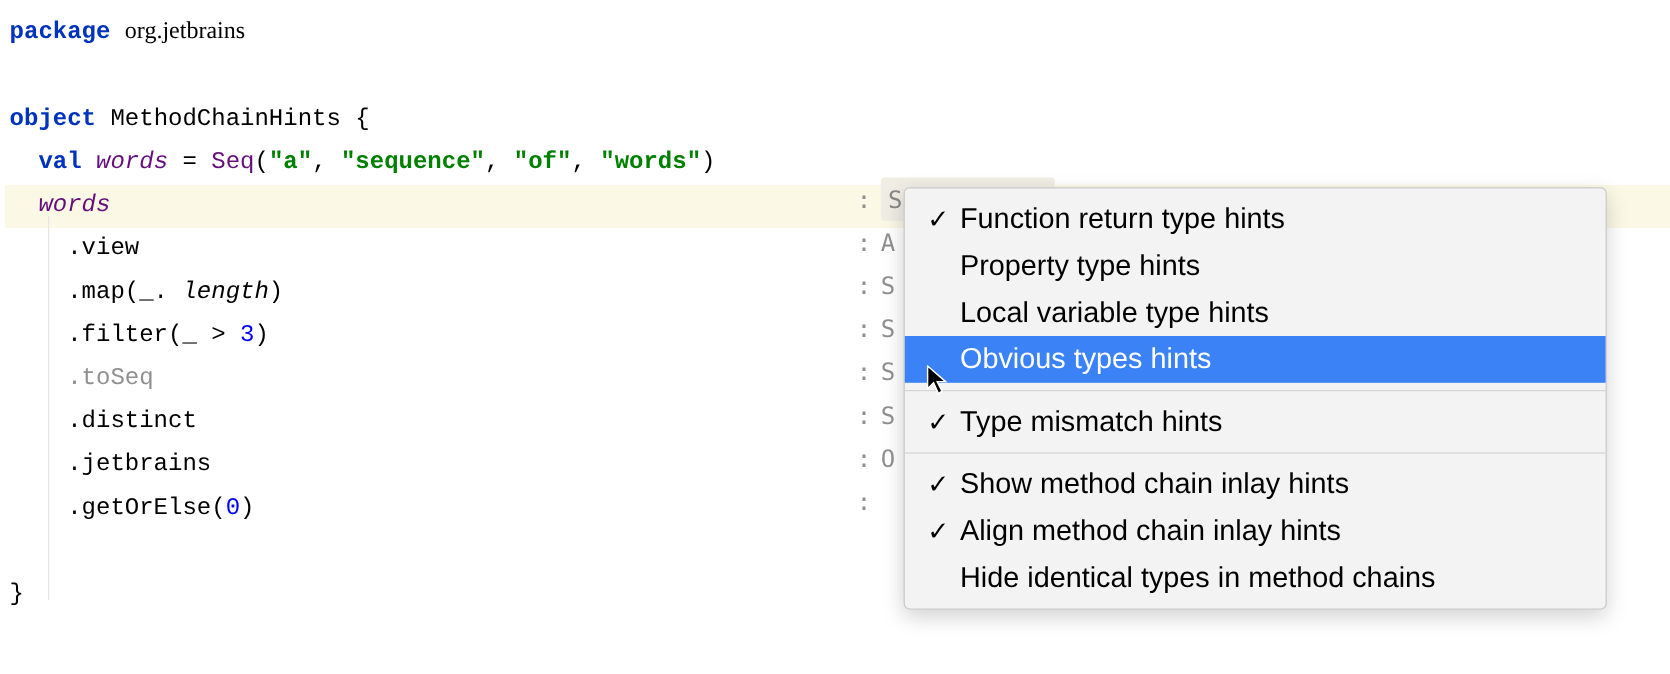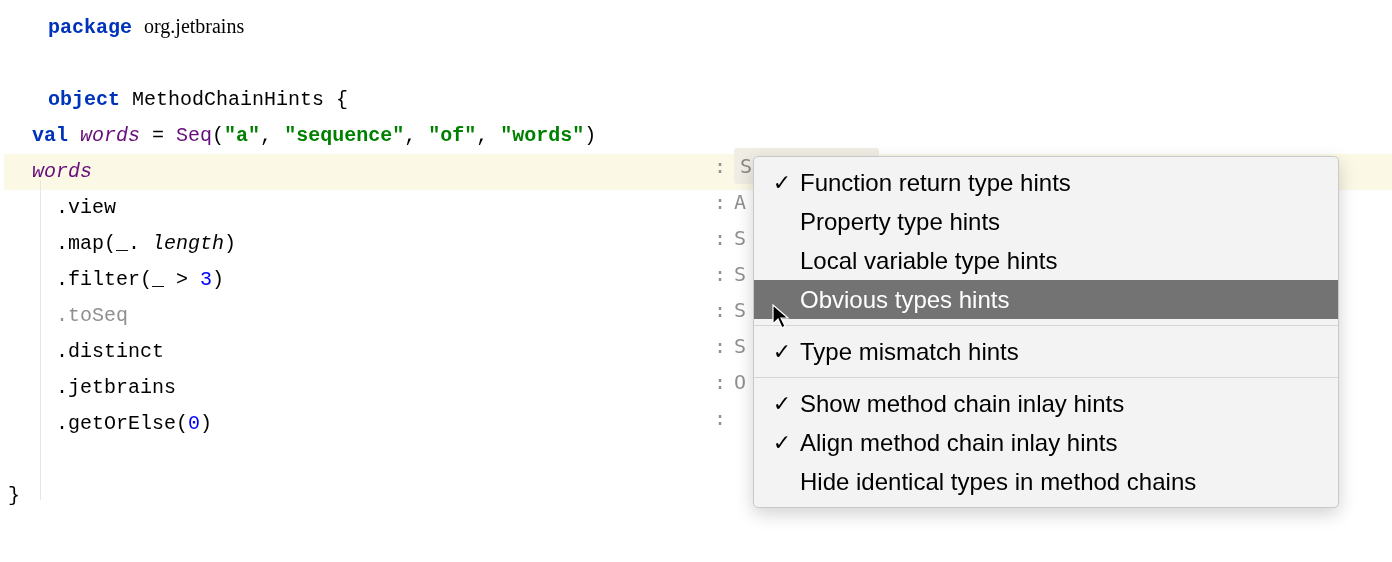--- a/index.html
+++ b/index.html
@@ -21,21 +21,21 @@
       line-height: 36px;
       position: relative;
     }
     .code-line {
       white-space: pre;
       padding-left: 4px;
     }
     .highlight-line {
       background: #fcf8e6;
     }
-    .kw { color: #0033bb; font-weight: bold; margin-left: 40px; }
+    .kw { color: #0033bb; font-weight: bold; }
     .id-pkg { color: #000000; font-family: Liberation Serif, serif; }
     .obj-name { color: #000000; }
     .val-kw { color: #0033bb; font-weight: bold; }
     .ital { font-style: italic; color: #660e7a; }
     .ital-call { font-style: italic; color: #000000; }
     .seq { color: #660e7a; }
     .str { color: #008000; font-weight: bold; }
     .paren { color: #000000; }
     .num { color: #0000ff; }
     .grey { color: #909090; }
@@ -89,21 +89,21 @@
     }
     .menu-item {
       display: flex;
       align-items: center;
       height: 39px;
       padding: 0 14px 0 14px;
       color: #000000;
       cursor: default;
     }
     .menu-item.selected {
-      background: #737373;
+      background: #3b82f6;
       color: #ffffff;
     }
     .menu-check {
       width: 28px;
       display: inline-flex;
       align-items: center;
       justify-content: center;
       font-size: 22px;
     }
     .menu-label {

